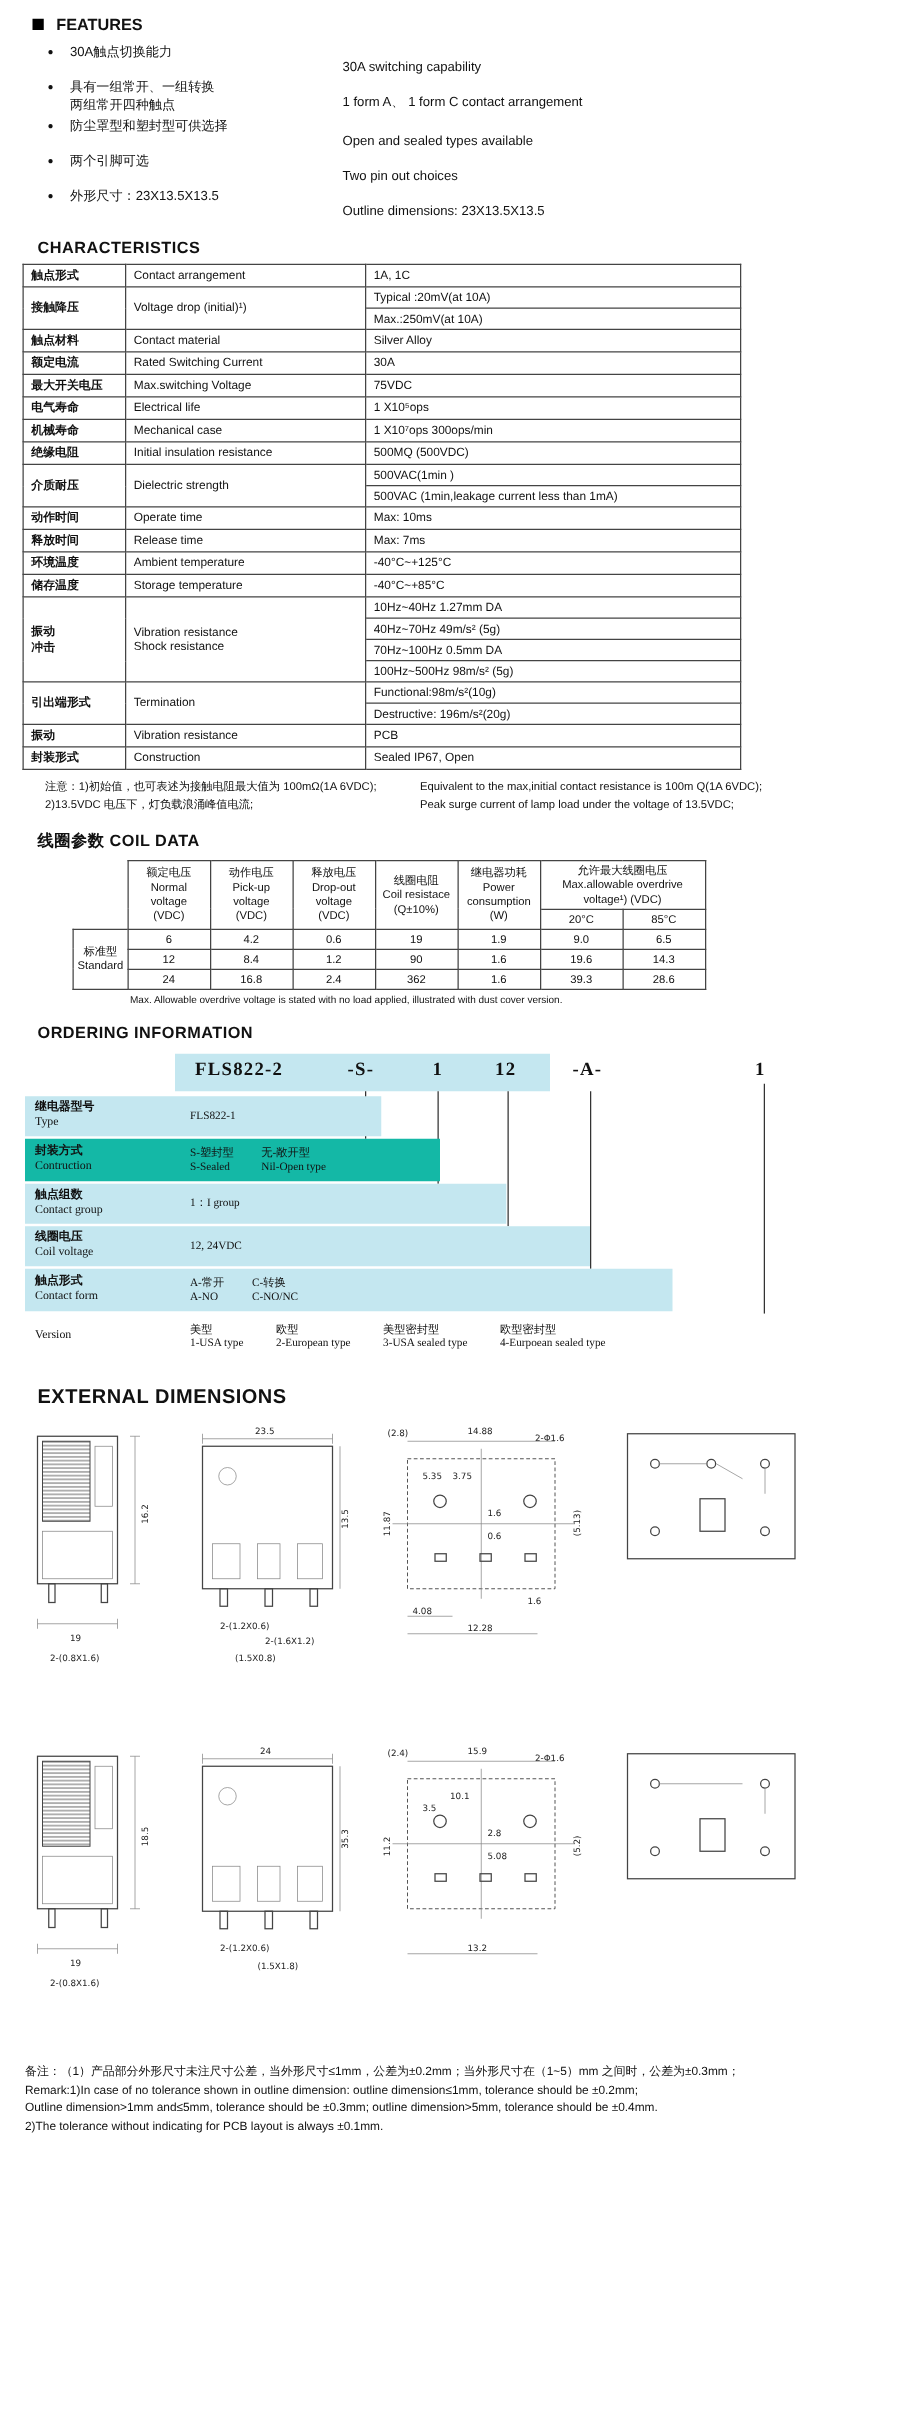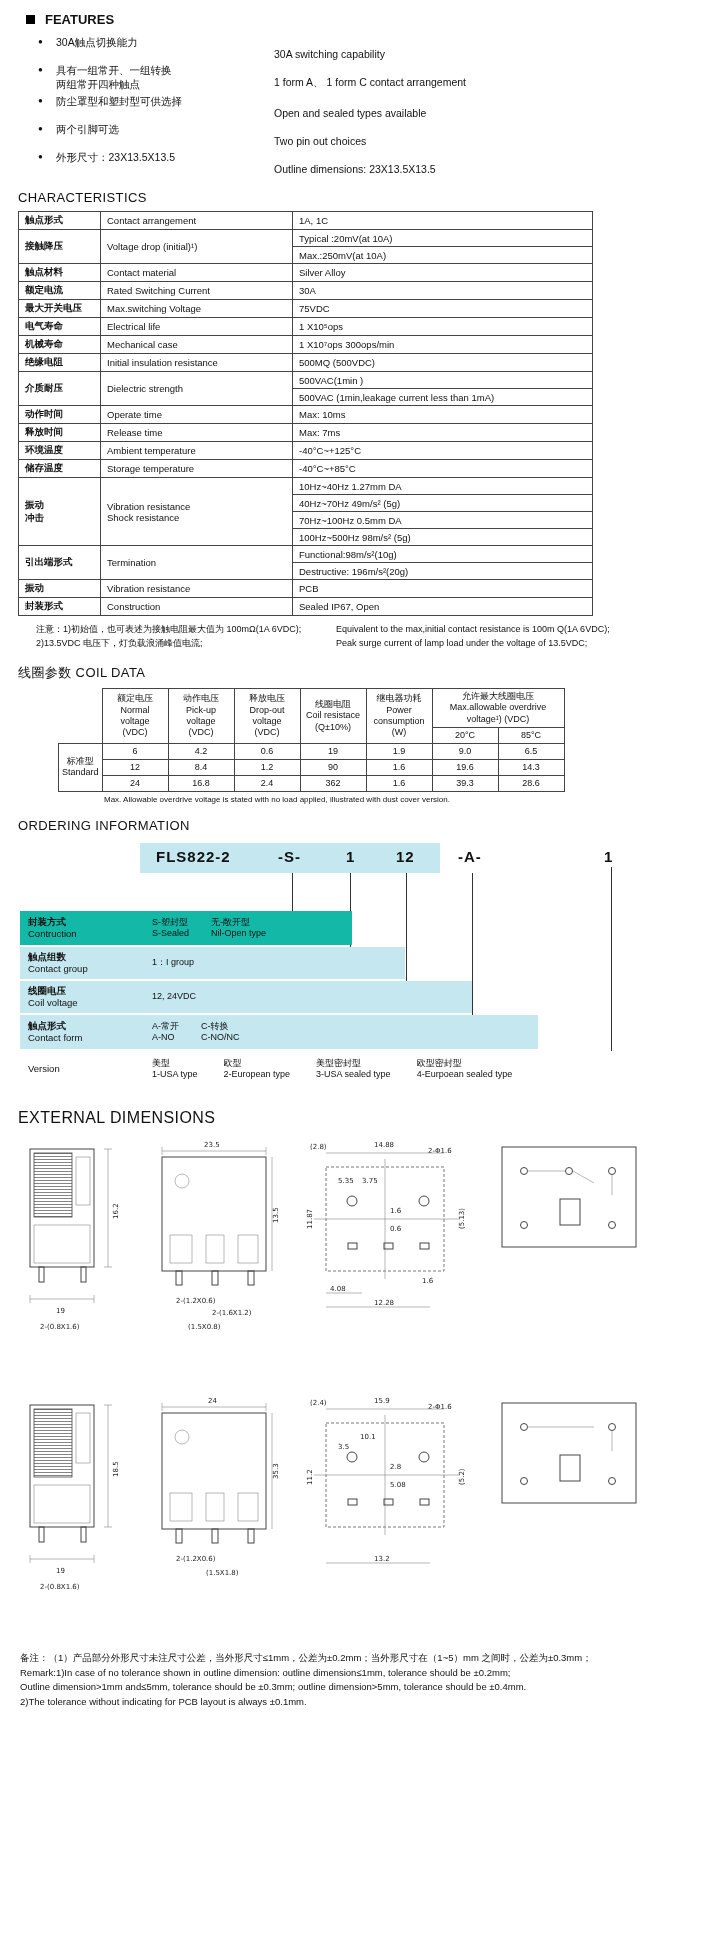--- a/index.html
+++ b/index.html
@@ -1,21 +1,21 @@
 <!DOCTYPE html>
 <html><head>
 <meta charset="utf-8">
 <style>
   * { margin:0; padding:0; box-sizing:border-box; }
   html,body { background:#ffffff; }
   .page { width:719px; min-height:1947px; padding:8px 12px 36px 14px;
           font-family:"Liberation Sans","DejaVu Sans",sans-serif; color:#111; }
 
   
-  .sec-title { font-weight:normal; font-size:13px; margin:14px 0 6px 4px; letter-spacing:.4px; }
+  .sec-title { font-weight:bold; font-size:13px; margin:14px 0 6px 16px; letter-spacing:.4px; }
   .feat-title-row { display:flex; align-items:center; gap:10px; margin:4px 0 8px 12px; }
   .sq { width:9px; height:9px; background:#000; display:inline-block; }
   .feat-title { font-weight:bold; font-size:13px; }
 
   
   .feat-item { display:flex; margin:2px 0 2px 24px; font-size:10.5px; line-height:1.35; }
   .dot { width:18px; font-size:8px; padding-top:2px; }
   .f-cn { width:218px; white-space:pre-line; }
   .f-en { flex:1; white-space:pre-line;margin-top:12px; }
 
@@ -34,21 +34,21 @@
   
   .coil-wrap { margin-left:44px; margin-top:4px; }
   .coil-table td { border:1px solid #444; text-align:center; font-size:9px; padding:2px 3px; }
   .coil-corner { border:none !important; background:#fff; width:42px; }
   .coil-head div { line-height:1.25; }
   .coil-group { font-size:8.5px; line-height:1.3; }
   .coil-table .val { height:16px; width:66px; }
   .coil-note { font-size:8px; margin:3px 0 0 46px; }
 
   
-  .ord-diagram { position:relative; height:252px; margin:10px 0 6px 6px; width:640px; }
+  .ord-diagram { position:relative; height:252px; margin:10px 0 6px 6px; width:640px;font-family:Liberation Serif, serif; }
   .ord-codeband { position:absolute; left:120px; top:0; width:300px; height:30px; }
   .ord-code { position:absolute; top:5px; font-size:15px; font-weight:bold; letter-spacing:1px; }
   .p0{left:136px;} .p1{left:258px;} .p2{left:326px;} .p3{left:376px;} .p4{left:438px;} .p5{left:584px;}
   .vline { position:absolute; width:1px; background:#333; }
   .v1{left:272px;top:30px;height:38px;} .v2{left:330px;top:30px;height:74px;}
   .v3{left:386px;top:30px;height:108px;} .v4{left:452px;top:30px;height:142px;}
   .v5{left:591px;top:24px;height:184px;}
   .ord-row { position:absolute; left:0; display:flex; align-items:center; }
   .r0{top:34px;width:285px;height:32px;} .r1{top:68px;width:332px;height:34px;}
   .r2{top:104px;width:385px;height:32px;} .r3{top:138px;width:452px;height:32px;}
@@ -318,20 +318,29 @@
       <span class="ord-code p2">1</span>
       <span class="ord-code p3">12</span>
       <span class="ord-code p4">-A-</span>
       <span class="ord-code p5">1</span>
       <div class="vline v1"></div>
       <div class="vline v2"></div>
       <div class="vline v3"></div>
       <div class="vline v4"></div>
       <div class="vline v5"></div>
 
+      <div class="ord-row r0" style="background:#c4e7f0">
+        <div class="ord-label">
+          <div class="ol-cn">继电器型号</div>
+          <div class="ol-en">Type</div>
+        </div>
+        <div class="ord-opts">
+          <div class="opt">FLS822-1</div>
+        </div>
+      </div>
       <div class="ord-row r1" style="background:#14b8a6">
         <div class="ord-label">
           <div class="ol-cn">封装方式</div>
           <div class="ol-en">Contruction</div>
         </div>
         <div class="ord-opts">
           <div class="opt">S-塑封型
 S-Sealed</div>
           <div class="opt">无-敞开型
 Nil-Open type</div>

